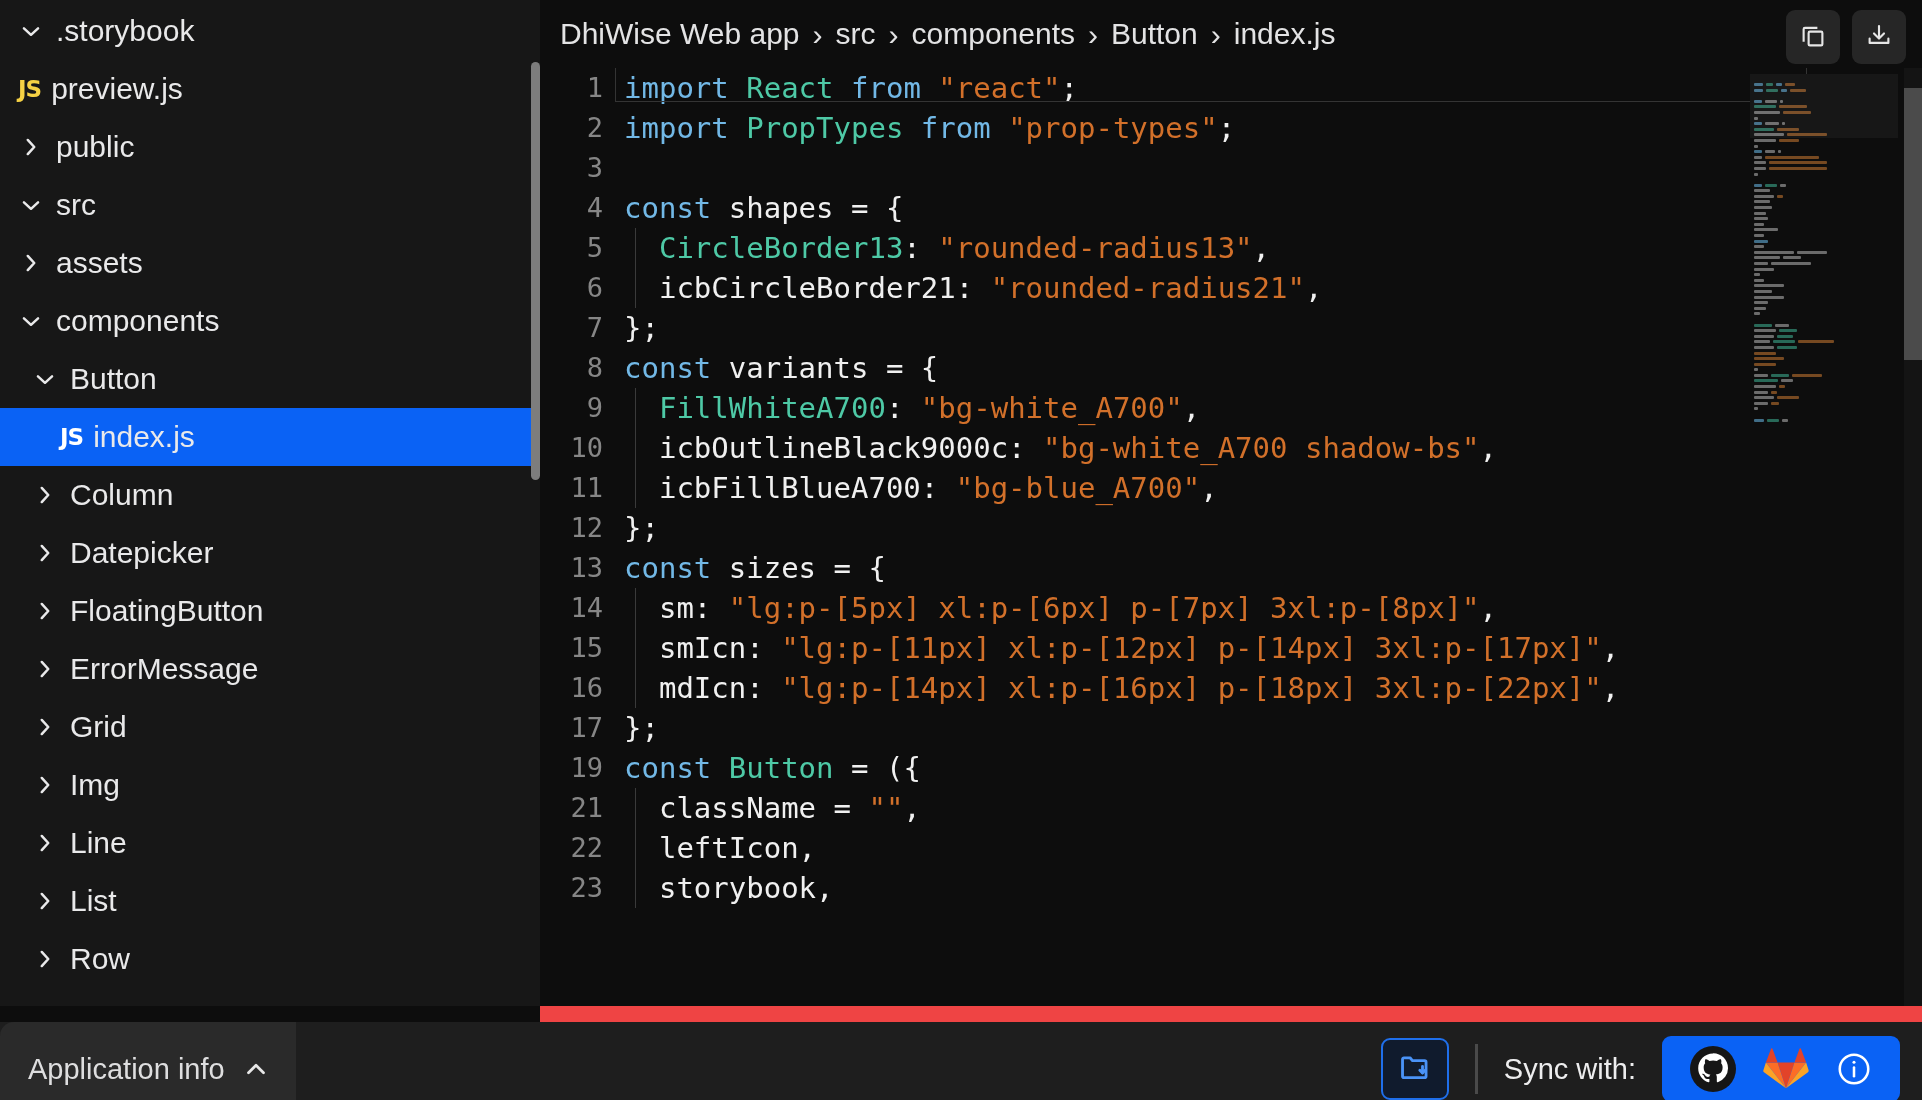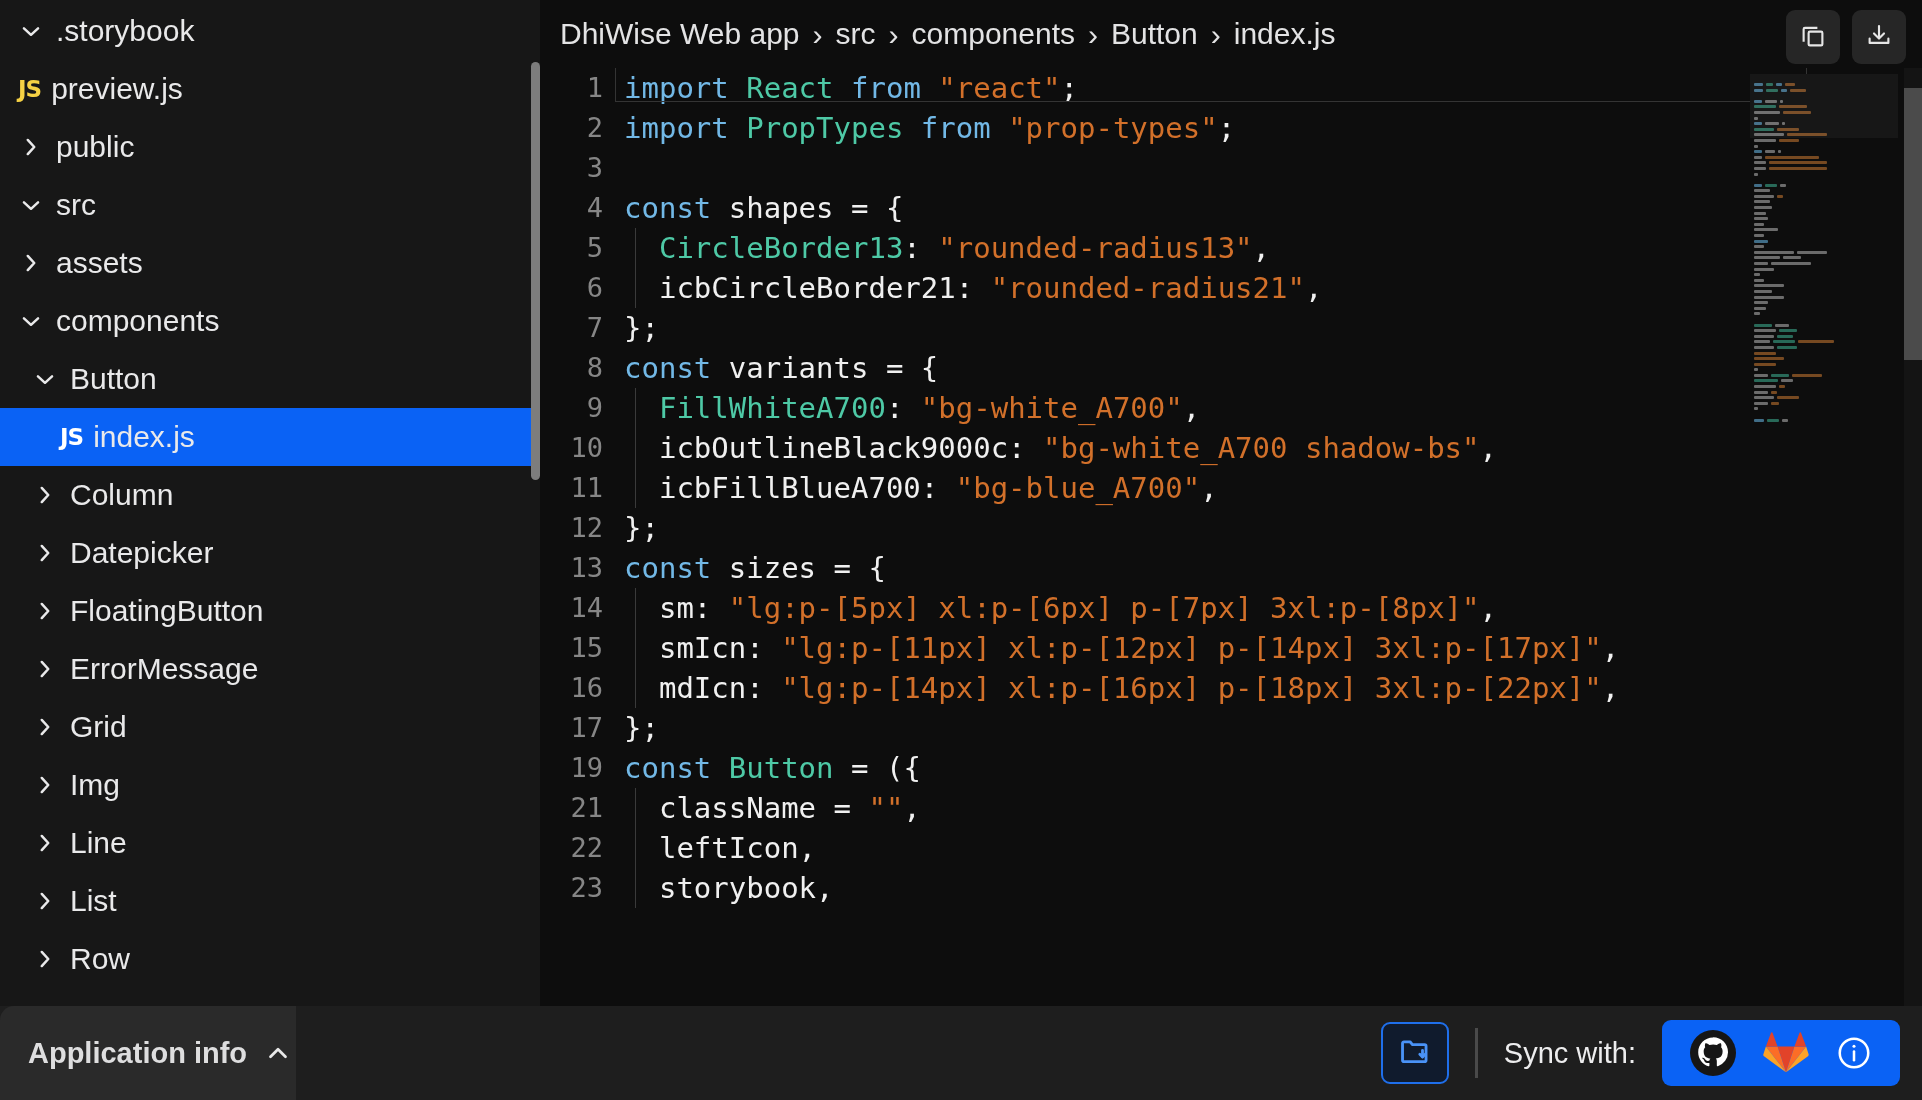--- a/index.html
+++ b/index.html
@@ -8,20 +8,21 @@
     background: #0d0d0d;
     font-family: "Liberation Sans", sans-serif;
     overflow: hidden;
   }
   .app {
     position: relative;
     width: 1922px; height: 1100px;
     background: #0d0d0d;
     display: flex;
     flex-direction: column;
+    gap: 16px;
   }
   .body-row {
     display: flex;
     height: 1006px;
     width: 100%;
   }
 
   
   .sidebar {
     position: relative;
@@ -77,21 +78,21 @@
     width: 9px; height: 418px;
     background: #7d7d7d;
     border-radius: 5px;
   }
 
   
   .editor {
     position: relative;
     flex: 1 1 auto;
     height: 1039px;
-    background: #4c1d95;
+    background: #ef4444;
     overflow: hidden;
   }
   .crumbbar {
     position: relative;
     height: 68px;
     display: flex;
     align-items: center;
     padding-left: 20px;
     background: #0d0d0d;
   }
@@ -227,21 +228,20 @@
     border-top-left-radius: 14px;
     border-top-right-radius: 0;
     display: flex;
     align-items: center;
     padding-left: 28px;
     cursor: pointer;
   }
   .appinfo .lab {
     color: #dededf;
     font-size: 29px;
-    font-weight: bold;
   }
   .appinfo .caret { margin-left: 16px; display: flex; align-items: center; }
 
   .br-group {
     position: absolute;
     right: 0; top: 0;
     height: 94px;
     display: flex;
     align-items: center;
     gap: 0;

